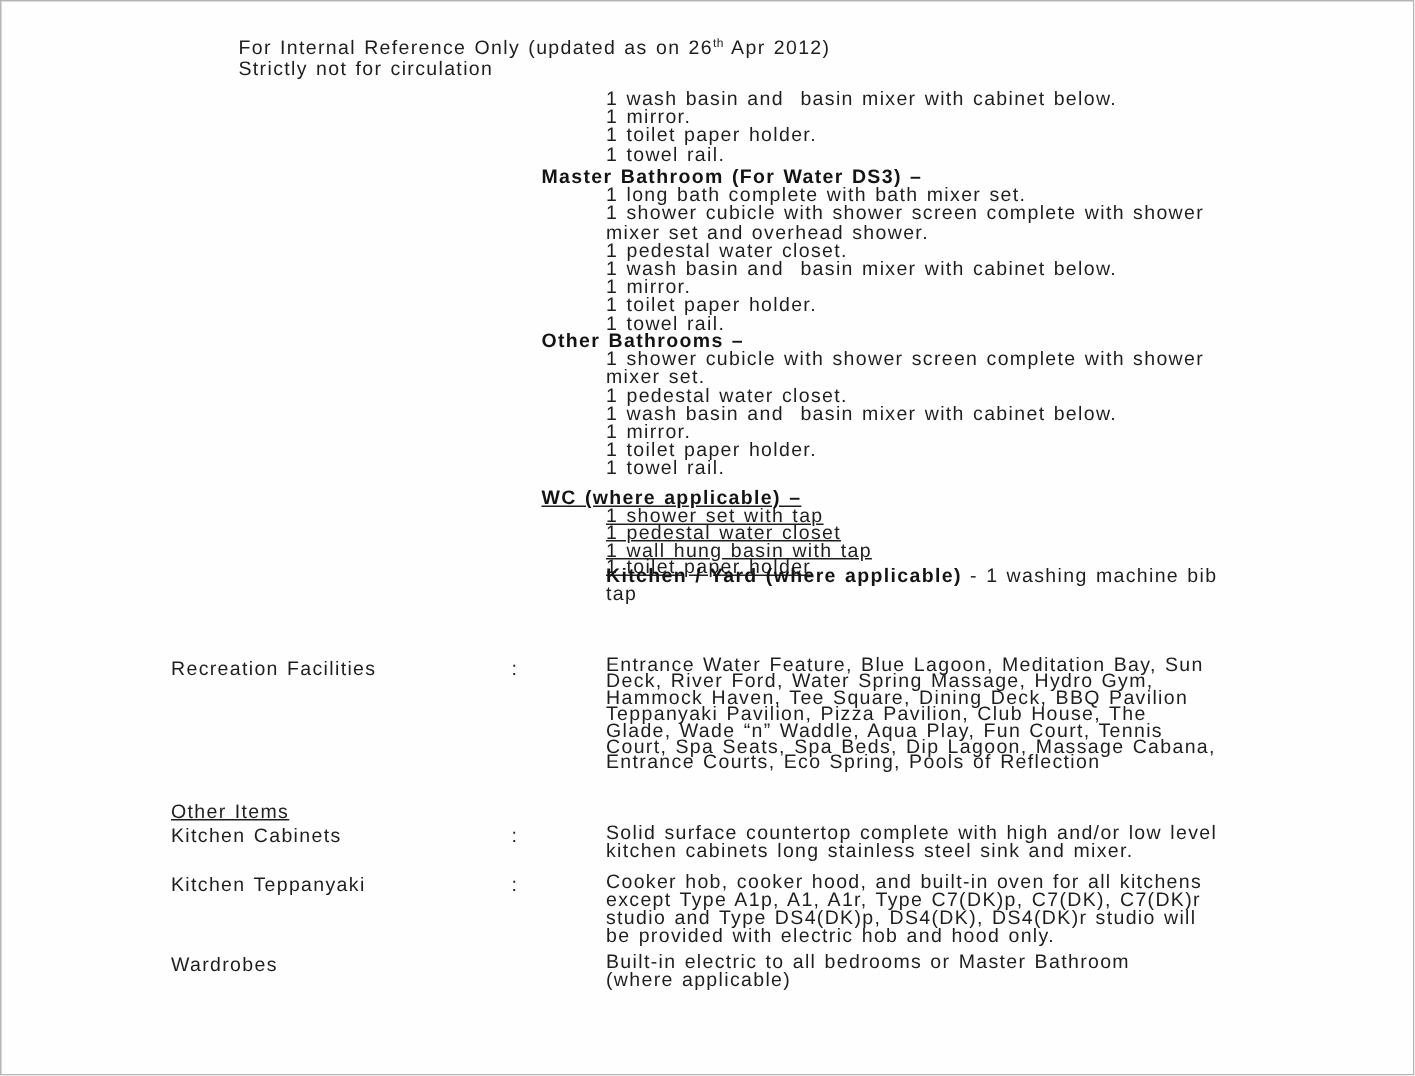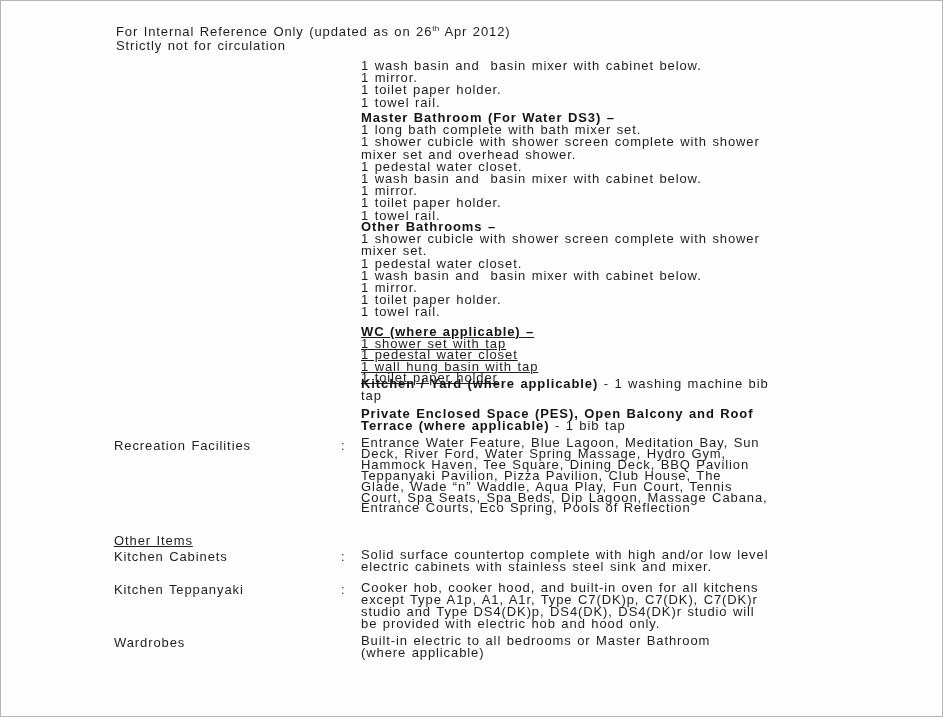--- a/index.html
+++ b/index.html
@@ -12,21 +12,21 @@
     border: 1px solid #b5b5b5;
     font-family: "Liberation Sans", "DejaVu Sans", sans-serif;
     font-size: 13px;
     letter-spacing: 0.9px;
     word-spacing: 1px;
     color: #1e1e1e;
     overflow: hidden;
   }
   .abs { position: absolute; }
   .b { font-weight: bold; color: #141414; }
-  .tline { white-space: pre; }
+  .tline { white-space: pre; margin-left: 43px; }
   .header-block { left: 115px; top: 21px; line-height: 14px; }
   .header-block sup { font-size: 8px; letter-spacing: 0.3px; }
   .spec { left: 360px; line-height: 12.2px; }
   .spec .heading { white-space: pre; }
   .blk-intro   { top: 59px;  }
   .blk-master  { top: 111px; }
   .blk-otherb  { top: 220px; }
   .blk-wc      { top: 325px; line-height: 11.5px; text-decoration: underline; }
   .blk-ky      { top: 377px; line-height: 12px; }
   .blk-pes     { top: 407px; line-height: 11.5px; }
@@ -96,24 +96,20 @@
         <div class="tline">1 wall hung basin with tap</div>
         <div class="tline">1 toilet paper holder</div>
       </div>
   </div>
 
   <div class="abs spec blk-ky">
     <div class="tline"><span class="b">Kitchen / Yard (where applicable)</span><span> - 1 washing machine bib</span></div>
     <div class="tline">tap</div>
   </div>
 
-  <div class="abs spec blk-pes">
-    <div class="tline b">Private Enclosed Space (PES), Open Balcony and Roof</div>
-    <div class="tline"><span class="b">Terrace (where applicable)</span><span> - 1 bib tap</span></div>
-  </div>
 
   <div class="row row-recreation">
     <div class="label">Recreation Facilities</div>
     <div class="colon">:</div>
     <div class="content">
         <div class="tline">Entrance Water Feature, Blue Lagoon, Meditation Bay, Sun</div>
         <div class="tline">Deck, River Ford, Water Spring Massage, Hydro Gym,</div>
         <div class="tline">Hammock Haven, Tee Square, Dining Deck, BBQ Pavilion</div>
         <div class="tline">Teppanyaki Pavilion, Pizza Pavilion, Club House, The</div>
         <div class="tline">Glade, Wade “n” Waddle, Aqua Play, Fun Court, Tennis</div>
@@ -122,21 +118,21 @@
       </div>
   </div>
 
   <div class="abs other-items-heading">Other Items</div>
 
   <div class="row row-cabinets">
     <div class="label">Kitchen Cabinets</div>
     <div class="colon">:</div>
     <div class="content">
         <div class="tline">Solid surface countertop complete with high and/or low level</div>
-        <div class="tline">electric cabinets with stainless steel sink and mixer.</div>
+        <div class="tline">kitchen cabinets long stainless steel sink and mixer.</div>
       </div>
   </div>
 
   <div class="row row-appliances">
     <div class="label">Kitchen Teppanyaki</div>
     <div class="colon">:</div>
     <div class="content">
         <div class="tline">Cooker hob, cooker hood, and built-in oven for all kitchens</div>
         <div class="tline">except Type A1p, A1, A1r, Type C7(DK)p, C7(DK), C7(DK)r</div>
         <div class="tline">studio and Type DS4(DK)p, DS4(DK), DS4(DK)r studio will</div>

